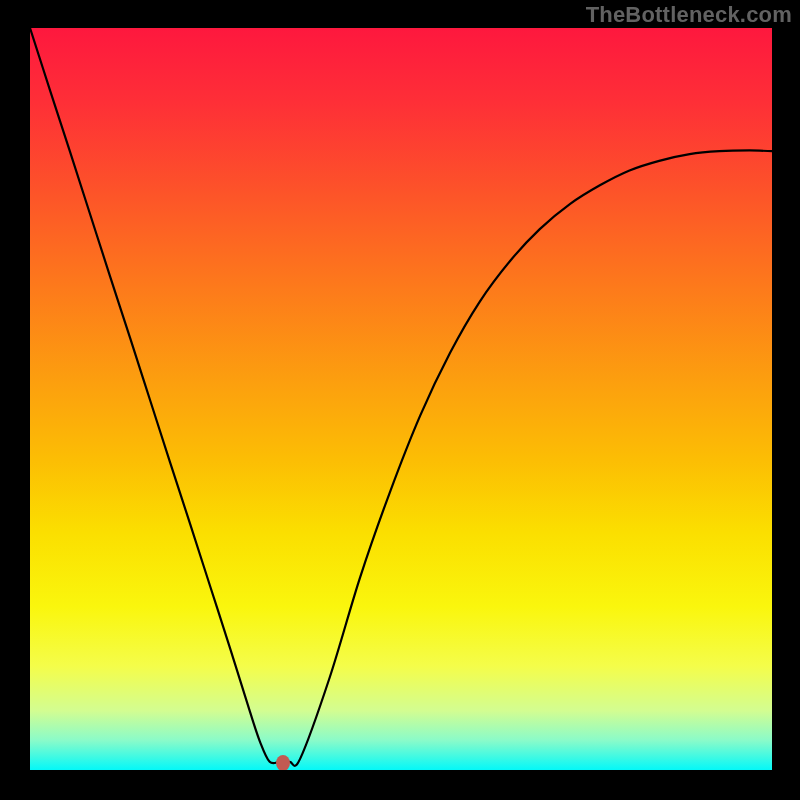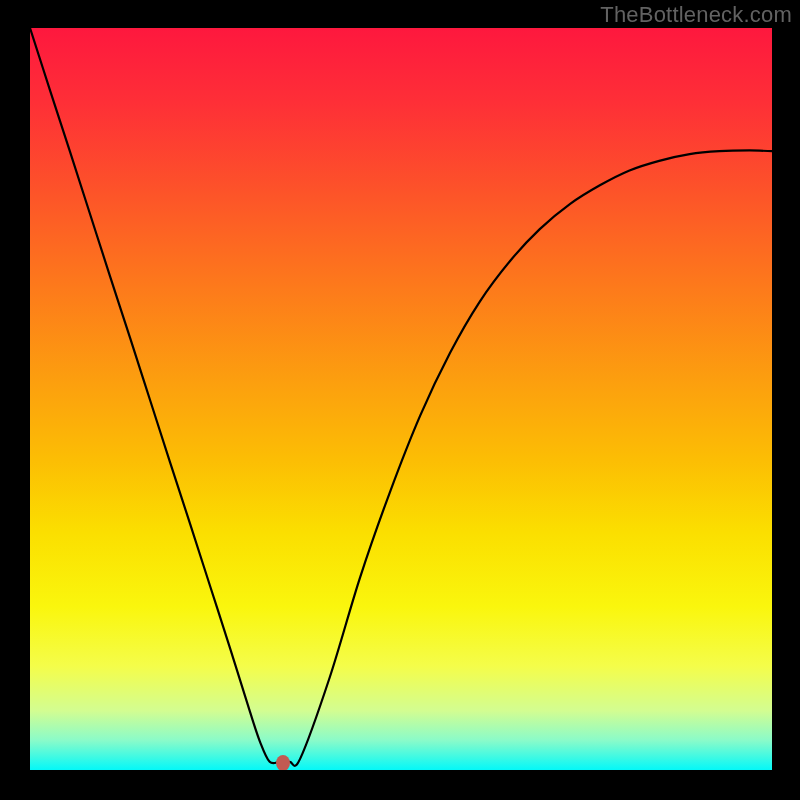--- a/index.html
+++ b/index.html
@@ -16,21 +16,21 @@
     width: 800px;
     height: 800px;
     background: #000;
   }
   .attribution {
     position: absolute;
     top: 2px;
     right: 8px;
     color: #626262;
     font-size: 22px;
-    font-weight: 400;
+    font-weight: 700;
     letter-spacing: 0.2px;
     z-index: 10;
     text-align: right;
   }
   .plot-area {
     position: absolute;
     left: 30px;
     top: 28px;
     width: 742px;
     height: 742px;

